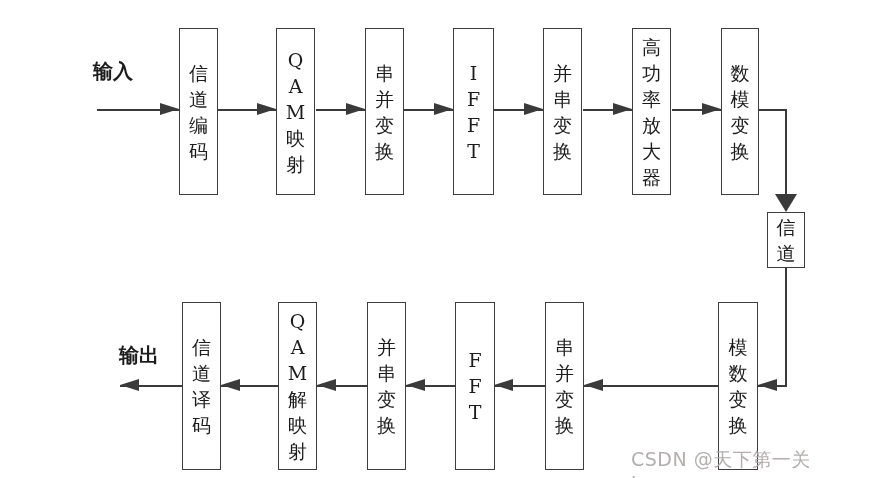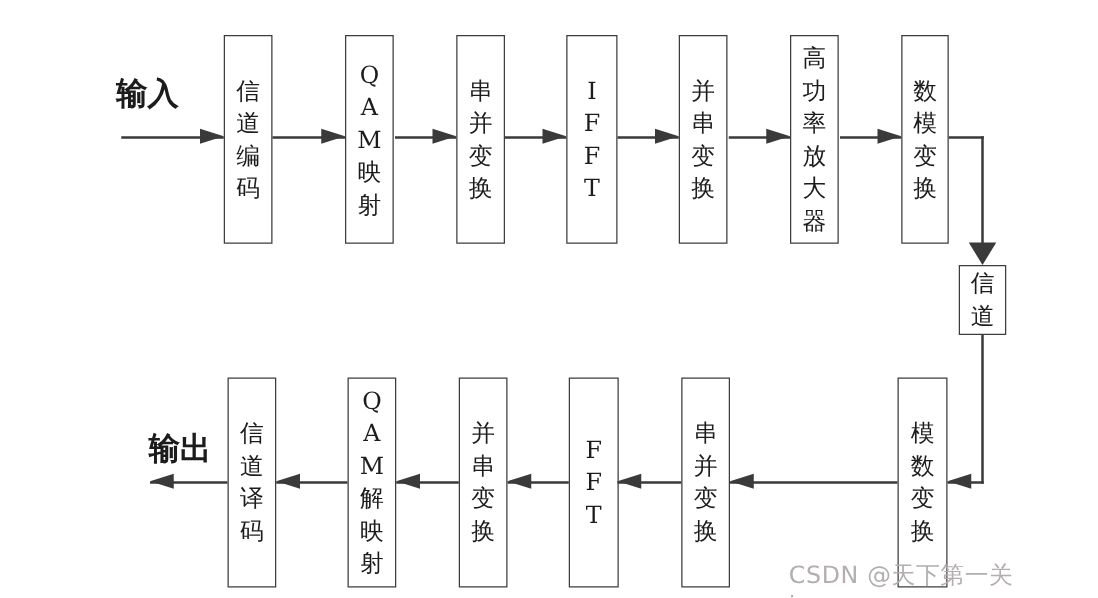--- a/index.html
+++ b/index.html
@@ -14,21 +14,21 @@
     text-align:center; font-size:19px; line-height:26px;
     color:var(--text,#1c1c1c); letter-spacing:0;
   }
   .vtext { white-space:pre-line; }
   .hline { position:absolute; height:1.5px; background:var(--line,#3a3a3a); }
   .vline { position:absolute; width:1.5px;  background:var(--line,#3a3a3a); }
   .arr { position:absolute; width:0; height:0; }
   .arr.right { border-top:6.5px solid transparent; border-bottom:6.5px solid transparent; border-left:19px solid var(--line,#1c1c1c); }
   .arr.left  { border-top:6.5px solid transparent; border-bottom:6.5px solid transparent; border-right:19px solid var(--line,#1c1c1c); }
   .arr.down  { border-left:11px solid transparent; border-right:11px solid transparent; border-top:18px solid var(--line,#1c1c1c); }
-  .lbl { position:absolute; font-size:25px; font-weight:bold; color:var(--text,#111); }
+  .lbl { position:absolute; font-size:20px; font-weight:bold; color:var(--text,#111); }
   .watermark {
     position:absolute; left:631px; top:447px; font-size:19px;
     color:var(--wm,#b4aeae); font-family:"DejaVu Sans","Liberation Sans",sans-serif;
     z-index:5; letter-spacing:0.5px;
   }
   
   .b1{left:179px;top:28px;width:39px;height:167px;}
   .b2{left:276px;top:28px;width:39px;height:167px;}
   .b3{left:365px;top:28px;width:39px;height:167px;}
   .b4{left:453px;top:28px;width:41px;height:167px;}

